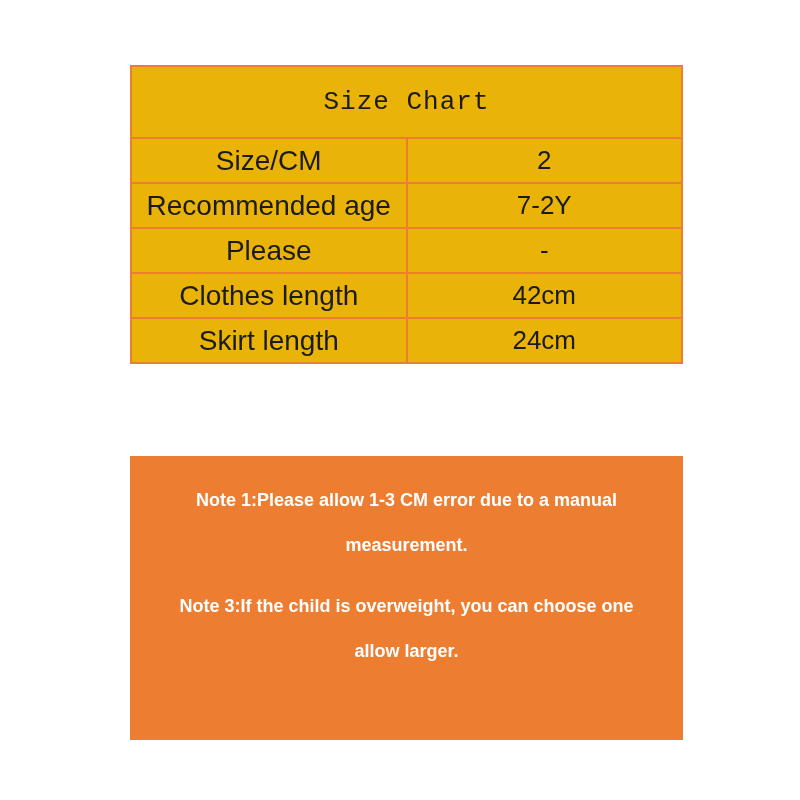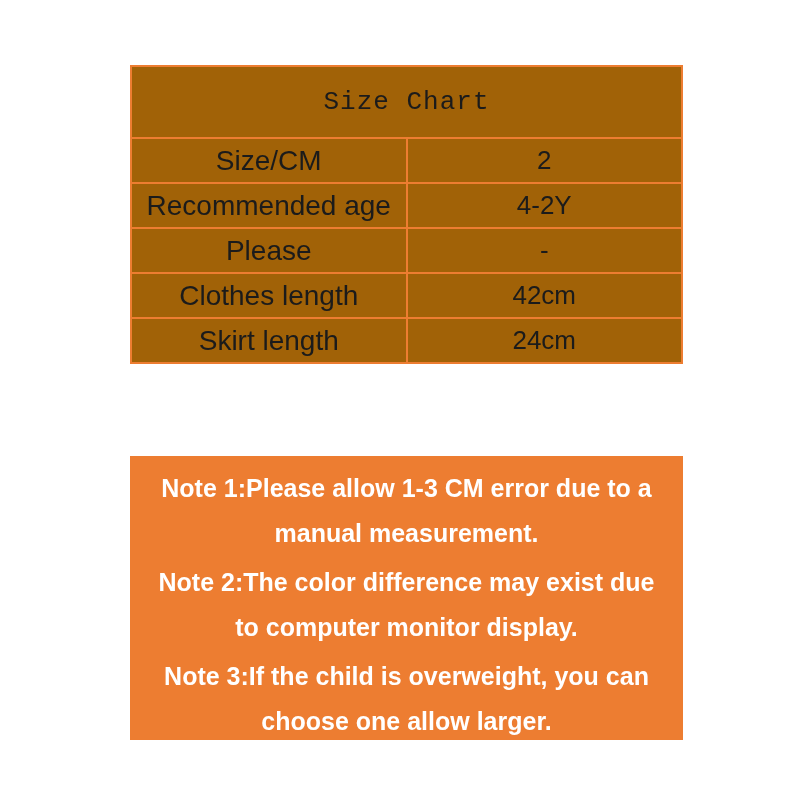--- a/index.html
+++ b/index.html
@@ -17,21 +17,21 @@
     font-family:"Liberation Sans", sans-serif;
   }
   .size-table-wrap{
     position:absolute;
     left:130px; top:65px; width:553px;
   }
   table.size-table{
     border-collapse:collapse;
     width:100%;
     table-layout:fixed;
-    background:#a16207;
+    background:#eab308;
   }
   table.size-table td{
     border:2px solid var(--border);
     text-align:center;
     vertical-align:middle;
     color:var(--label-text);
     padding:0;
   }
   td.title-cell{
     height:70px;
@@ -54,56 +54,55 @@
   .notes-block{
     position:absolute;
     left:130px; top:456px; width:553px; height:284px;
     background:var(--accent);
     color:var(--note-text);
     box-sizing:border-box;
     padding:6px 14px 0 14px;
     text-align:center;
   }
   .notes-block p{
-    margin:4px;
-    font-size:25px;
+    margin:16px;
+    font-size:18px;
     font-weight:700;
     line-height:45px;
   }
 </style>
 </head>
 <body>
 
 <div class="size-table-wrap">
   <table class="size-table">
     <tbody>
       <tr>
         <td class="title-cell" colspan="2">Size Chart</td>
       </tr>
       <tr class="data-row">
         <td class="label-cell">Size/CM</td>
         <td class="value-cell">2</td>
       </tr>
       <tr class="data-row">
         <td class="label-cell">Recommended age</td>
-        <td class="value-cell">4-2Y</td>
+        <td class="value-cell">7-2Y</td>
       </tr>
       <tr class="data-row">
         <td class="label-cell">Please</td>
         <td class="value-cell">-</td>
       </tr>
       <tr class="data-row">
         <td class="label-cell">Clothes length</td>
         <td class="value-cell">42cm</td>
       </tr>
       <tr class="data-row">
         <td class="label-cell">Skirt length</td>
         <td class="value-cell">24cm</td>
       </tr>
     </tbody>
   </table>
 </div>
 
 <div class="notes-block">
   <p>Note 1:Please allow 1-3 CM error due to a manual measurement.</p>
-  <p>Note 2:The color difference may exist due to computer monitor display.</p>
   <p>Note 3:If the child is overweight, you can choose one allow larger.</p>
 </div>
 
 </body></html>

